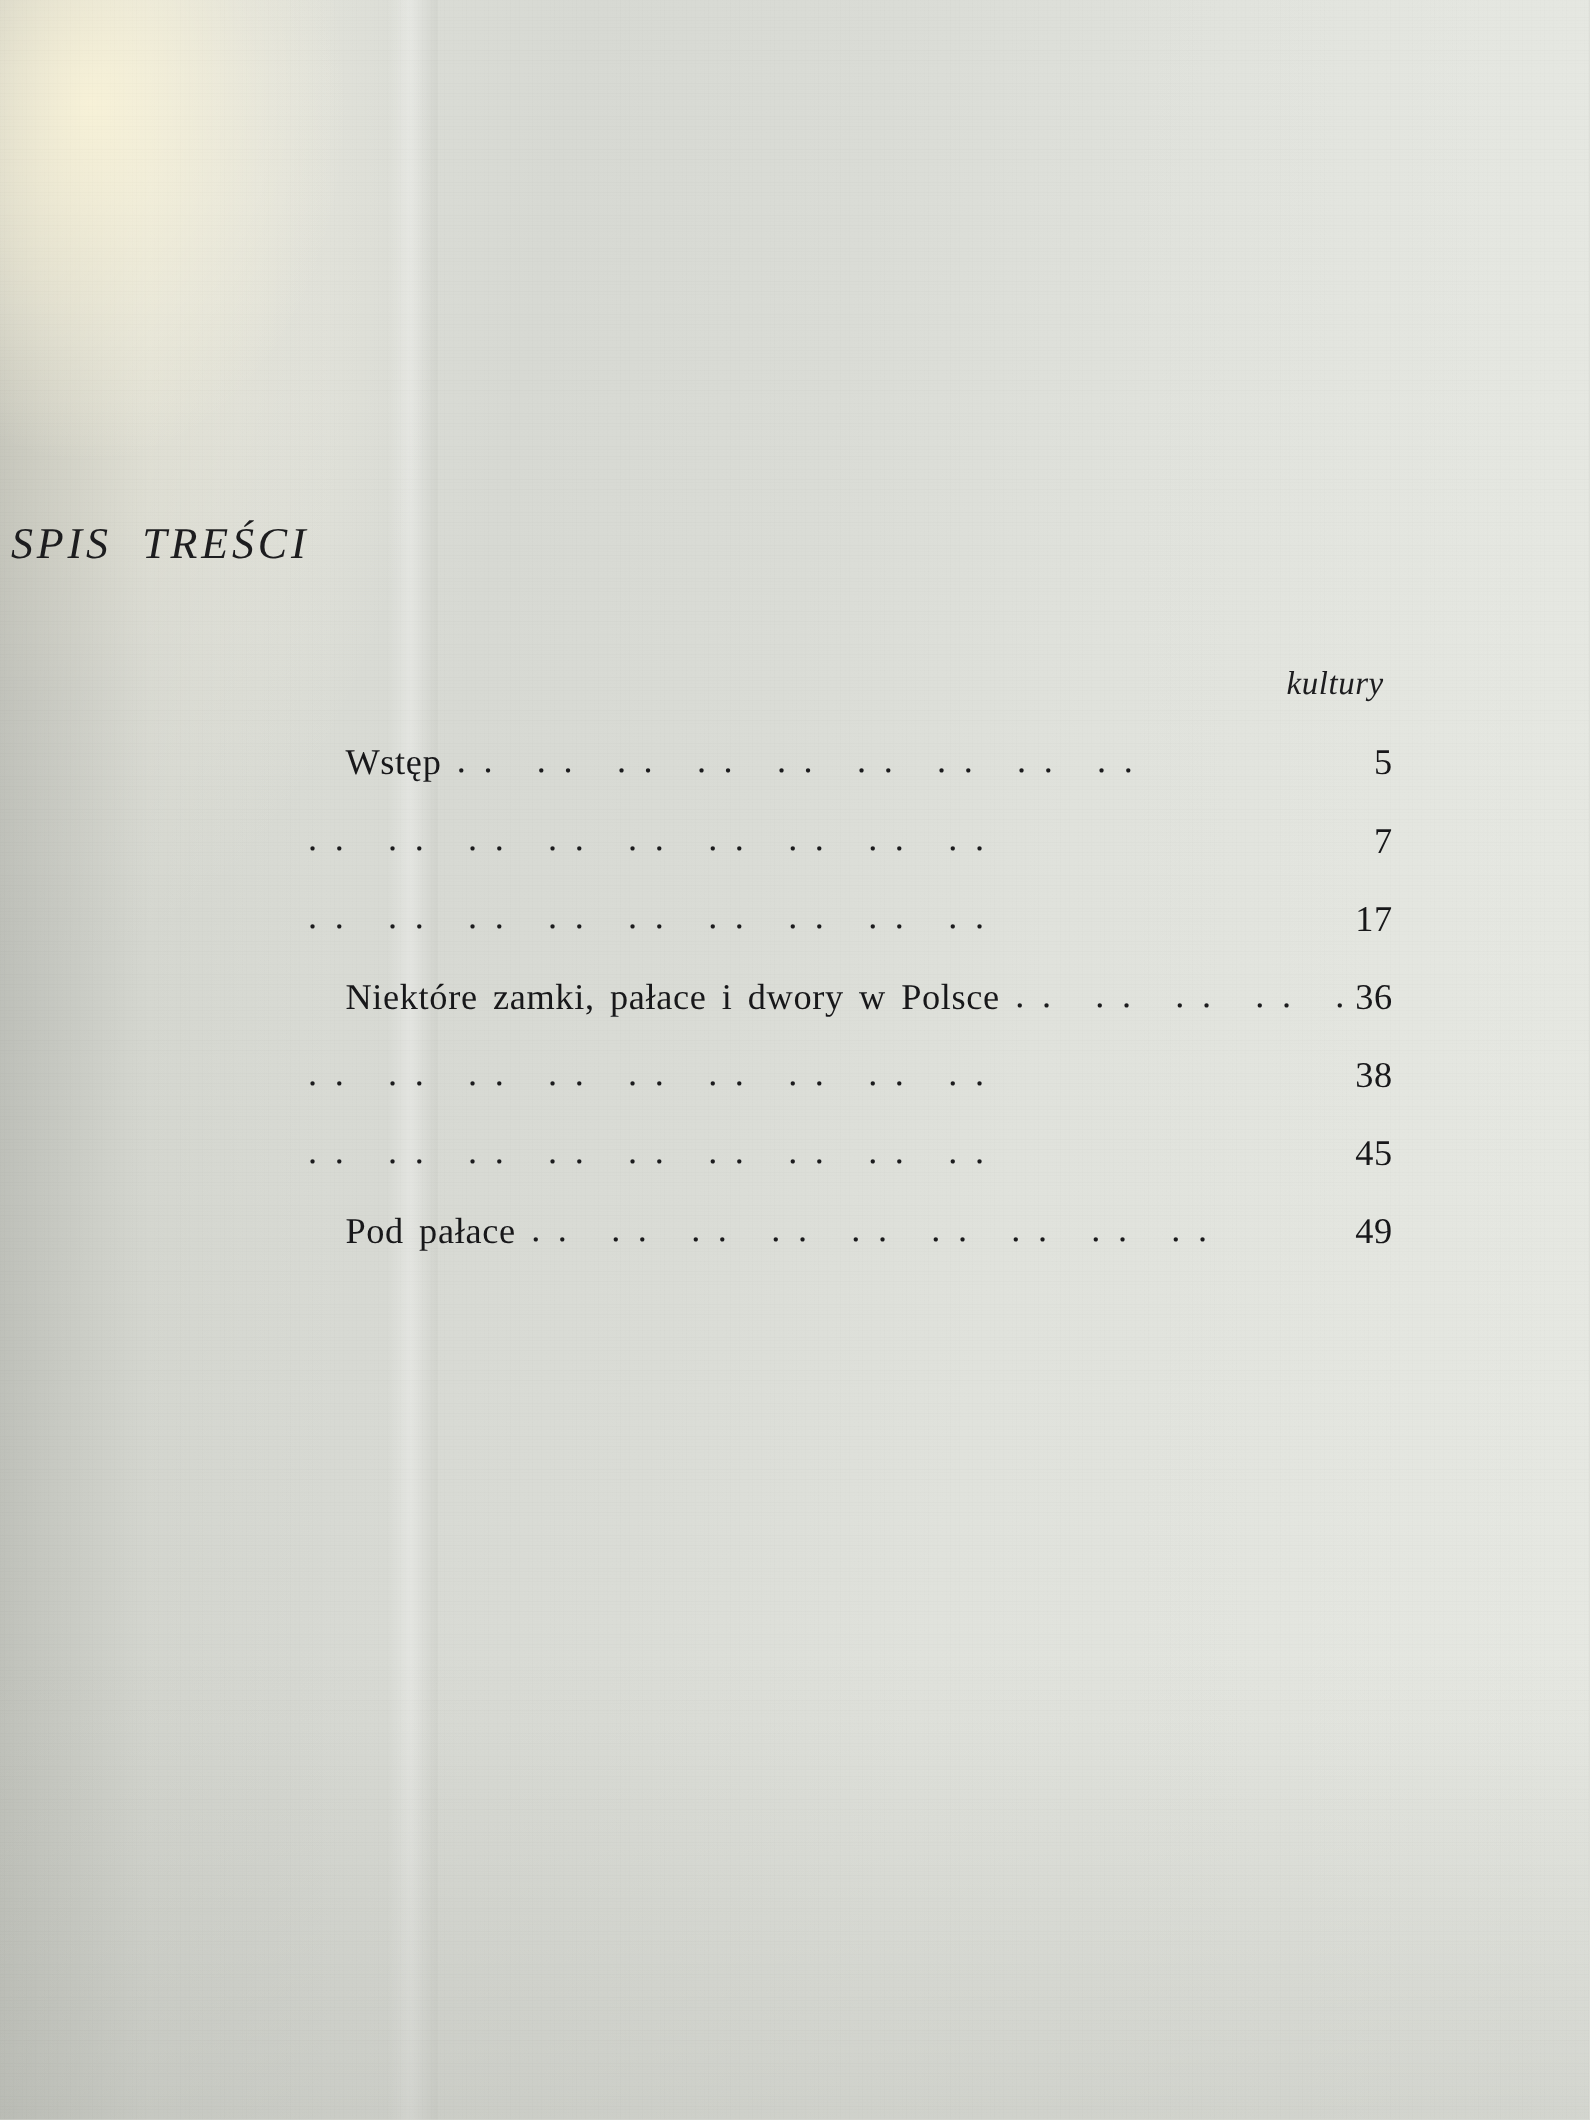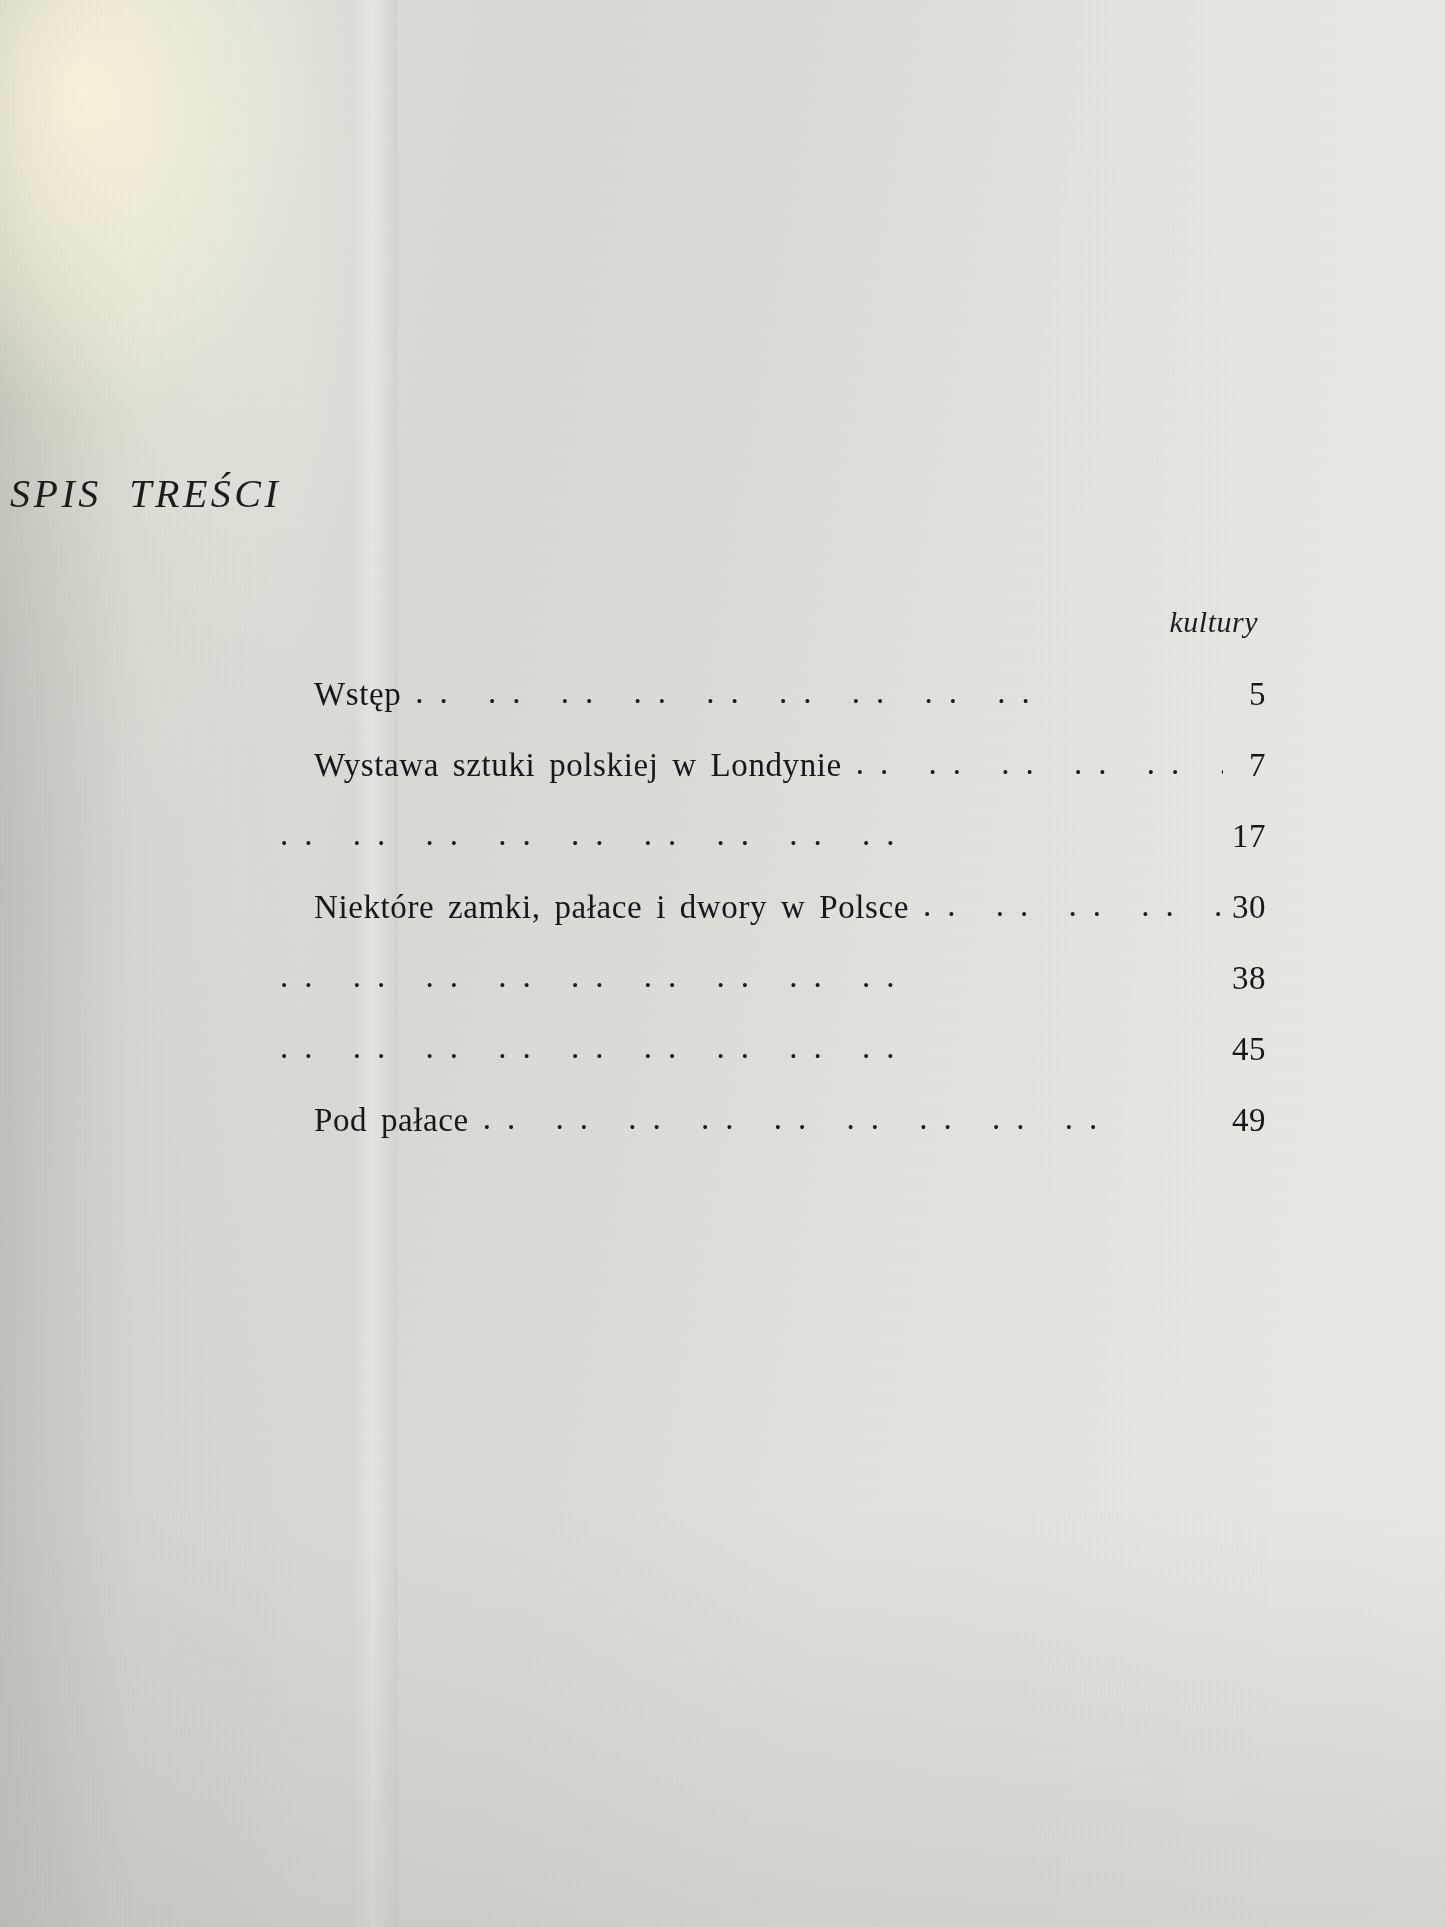--- a/index.html
+++ b/index.html
@@ -163,34 +163,33 @@
 
     <ul class="toc-list">
 
       <li class="toc-row">
         <span class="toc-label">Wstęp</span>
         <span class="toc-dots">.. .. .. .. .. .. .. .. ..</span>
         <span class="toc-page">5</span>
       </li>
 
       <li class="toc-row">
-        <span class="toc-label">Wystawa sztuki polskiej w Londynie</span>
         <span class="toc-dots">.. .. .. .. .. .. .. .. ..</span>
         <span class="toc-page">7</span>
       </li>
 
       <li class="toc-row">
         <span class="toc-dots">.. .. .. .. .. .. .. .. ..</span>
         <span class="toc-page">17</span>
       </li>
 
       <li class="toc-row">
         <span class="toc-label">Niektóre zamki, pałace i dwory w Polsce</span>
         <span class="toc-dots">.. .. .. .. .. .. .. .. ..</span>
-        <span class="toc-page">30</span>
+        <span class="toc-page">36</span>
       </li>
 
       <li class="toc-row">
         <span class="toc-dots">.. .. .. .. .. .. .. .. ..</span>
         <span class="toc-page">38</span>
       </li>
 
       <li class="toc-row">
         <span class="toc-dots">.. .. .. .. .. .. .. .. ..</span>
         <span class="toc-page">45</span>

